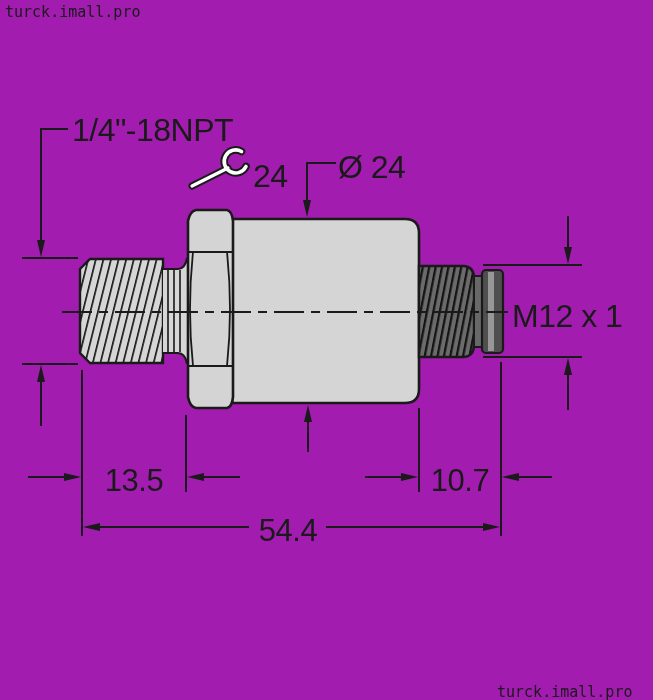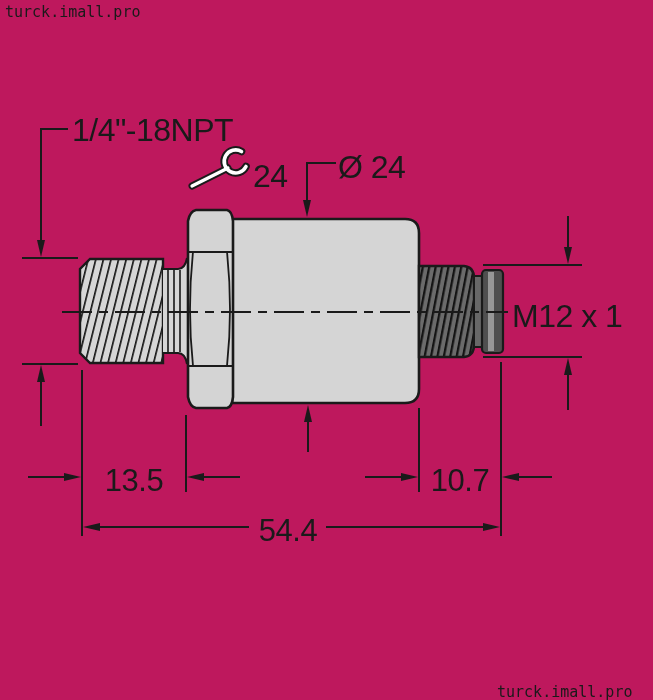--- a/index.html
+++ b/index.html
@@ -1,19 +1,19 @@
 <!DOCTYPE html>
 <html><head>
 <meta charset="utf-8">
 <style>
   html,body{margin:0;padding:0;background:#f0f0f0;}
   .stage{
     position:relative;
     width:653px;height:700px;
-    background:#be185d;
+    background:#a21caf;
     overflow:hidden;
     font-family:"Liberation Sans",sans-serif;
   }
   svg{display:block;}
   text{fill:#1a1a1a;}
   .lbl{font-family:"Liberation Sans",sans-serif;font-size:32px;letter-spacing:-0.5px;}
   .dim{font-family:"Liberation Sans",sans-serif;font-size:31px;letter-spacing:-0.5px;}
   .wm{font-family:"DejaVu Sans Mono","Liberation Mono",monospace;}
 </style>
 </head>

